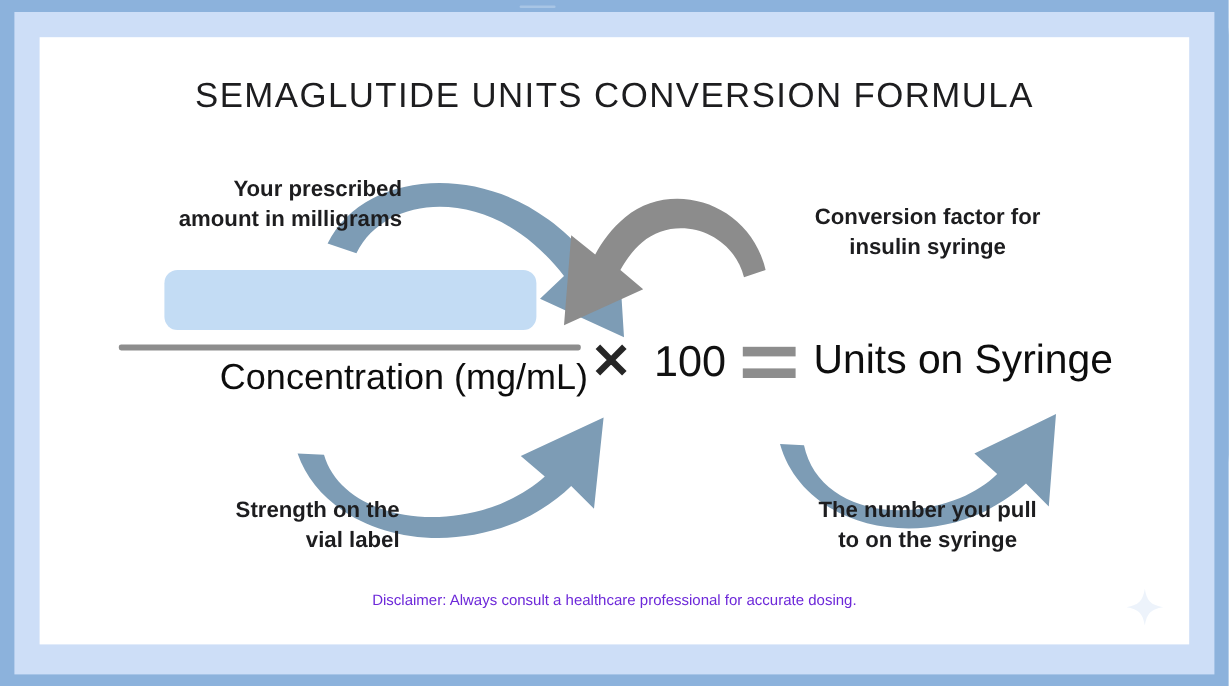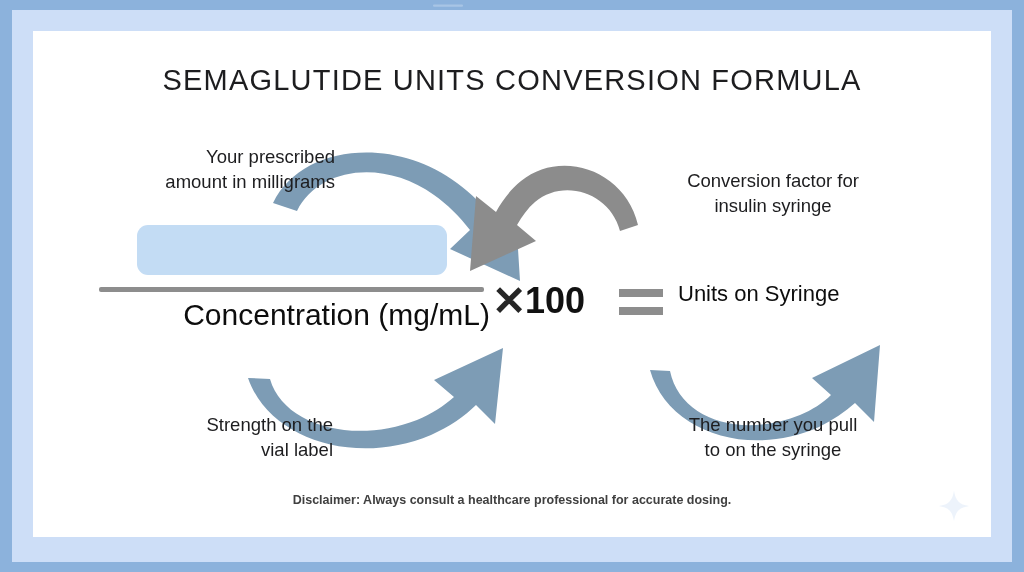--- a/index.html
+++ b/index.html
@@ -61,21 +61,21 @@
     font-weight: 400;
     font-family: "Liberation Sans", sans-serif;
   }
 
   
   .anno {
     position: absolute;
     font-size: 18.5px;
     line-height: 25px;
     color: #1d1d1f;
-    font-weight: 400;
+    font-weight: 700;
     white-space: pre-line;
   }
   .anno-tl { left: 22px;  top: 113px; width: 280px; text-align: right; }
   .anno-tr { left: 600px; top: 113px; width: 280px; text-align: center; margin-top: 24px; }
   .anno-bl { left: 60px;  top: 381px; width: 240px; text-align: right; }
   .anno-br { left: 590px; top: 381px; width: 300px; text-align: center; }
 
   
   .equation {
     position: absolute;
@@ -135,26 +135,25 @@
     position: absolute;
     left: 459px;
     top: 60px;
     font-size: 41px;
     font-weight: 700;
     color: #262626;
     line-height: 1;
   }
   .num-100 {
     position: absolute;
-    left: 492px;
+    left: 512px;
     top: 62px;
     font-size: 36px;
     color: #111111;
     line-height: 1;
-    font-weight: bold;
   }
   .op-equals {
     position: absolute;
     left: 586px;
     top: 68px;
     width: 44px;
     height: 30px;
   }
   .op-equals i {
     position: absolute;
@@ -164,35 +163,34 @@
     background: #8d8d8d;
     display: block;
   }
   .op-equals i:first-child { top: 0; }
   .op-equals i:last-child  { top: 18px; }
 
   .result {
     position: absolute;
     left: 645px;
     top: 62px;
-    font-size: 22px;
+    font-size: 34px;
     color: #0d0d0d;
     line-height: 1;
     white-space: nowrap;
   }
 
   .disclaimer {
     position: absolute;
     left: 0;
     top: 462px;
     width: 958px;
     text-align: center;
     font-size: 12.5px;
-    color: #404040;
-    font-weight: bold;
+    color: #6d28d9;
   }
 
   
   .arrows {
     position: absolute;
     left: 0; top: 0;
     width: 958px;
     height: 506px;
     pointer-events: none;
   }

